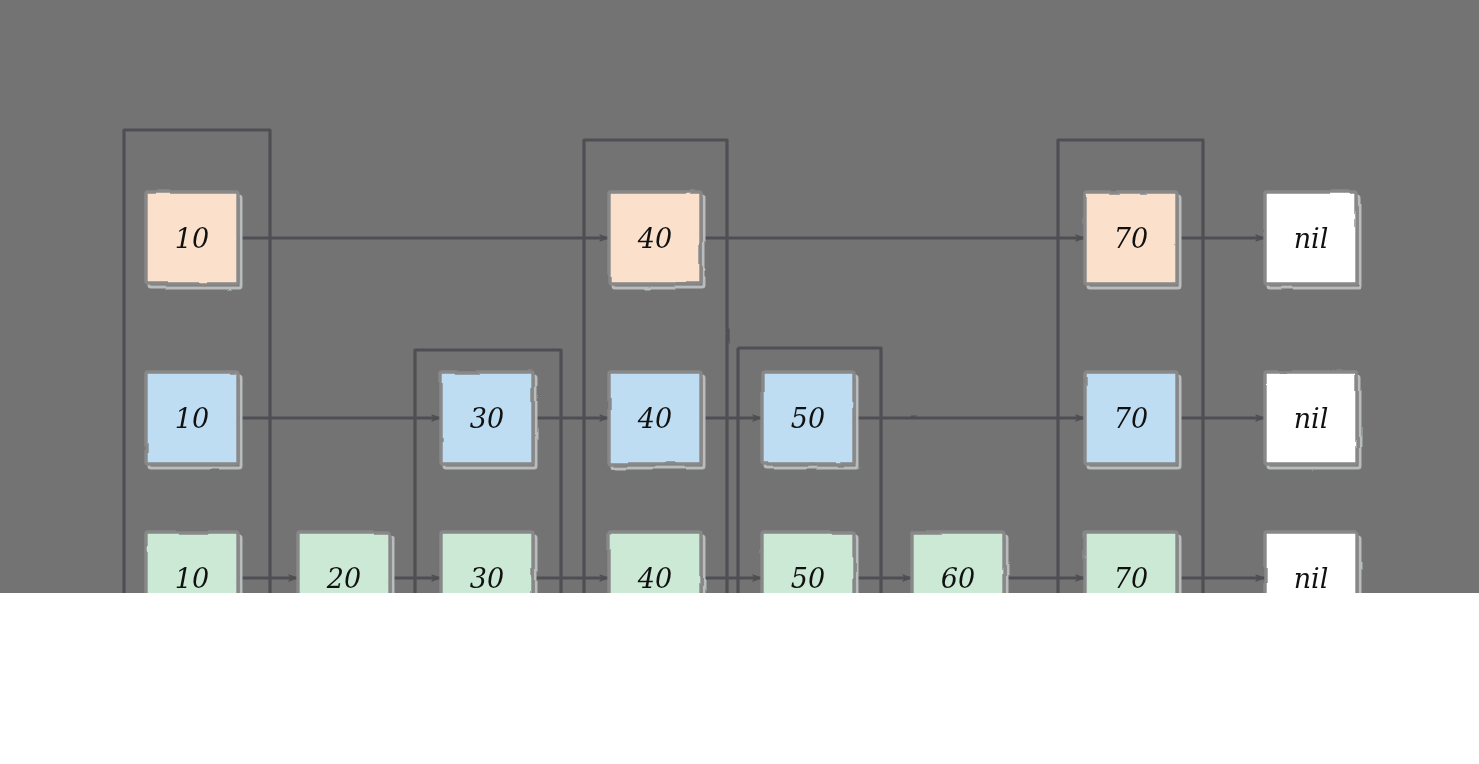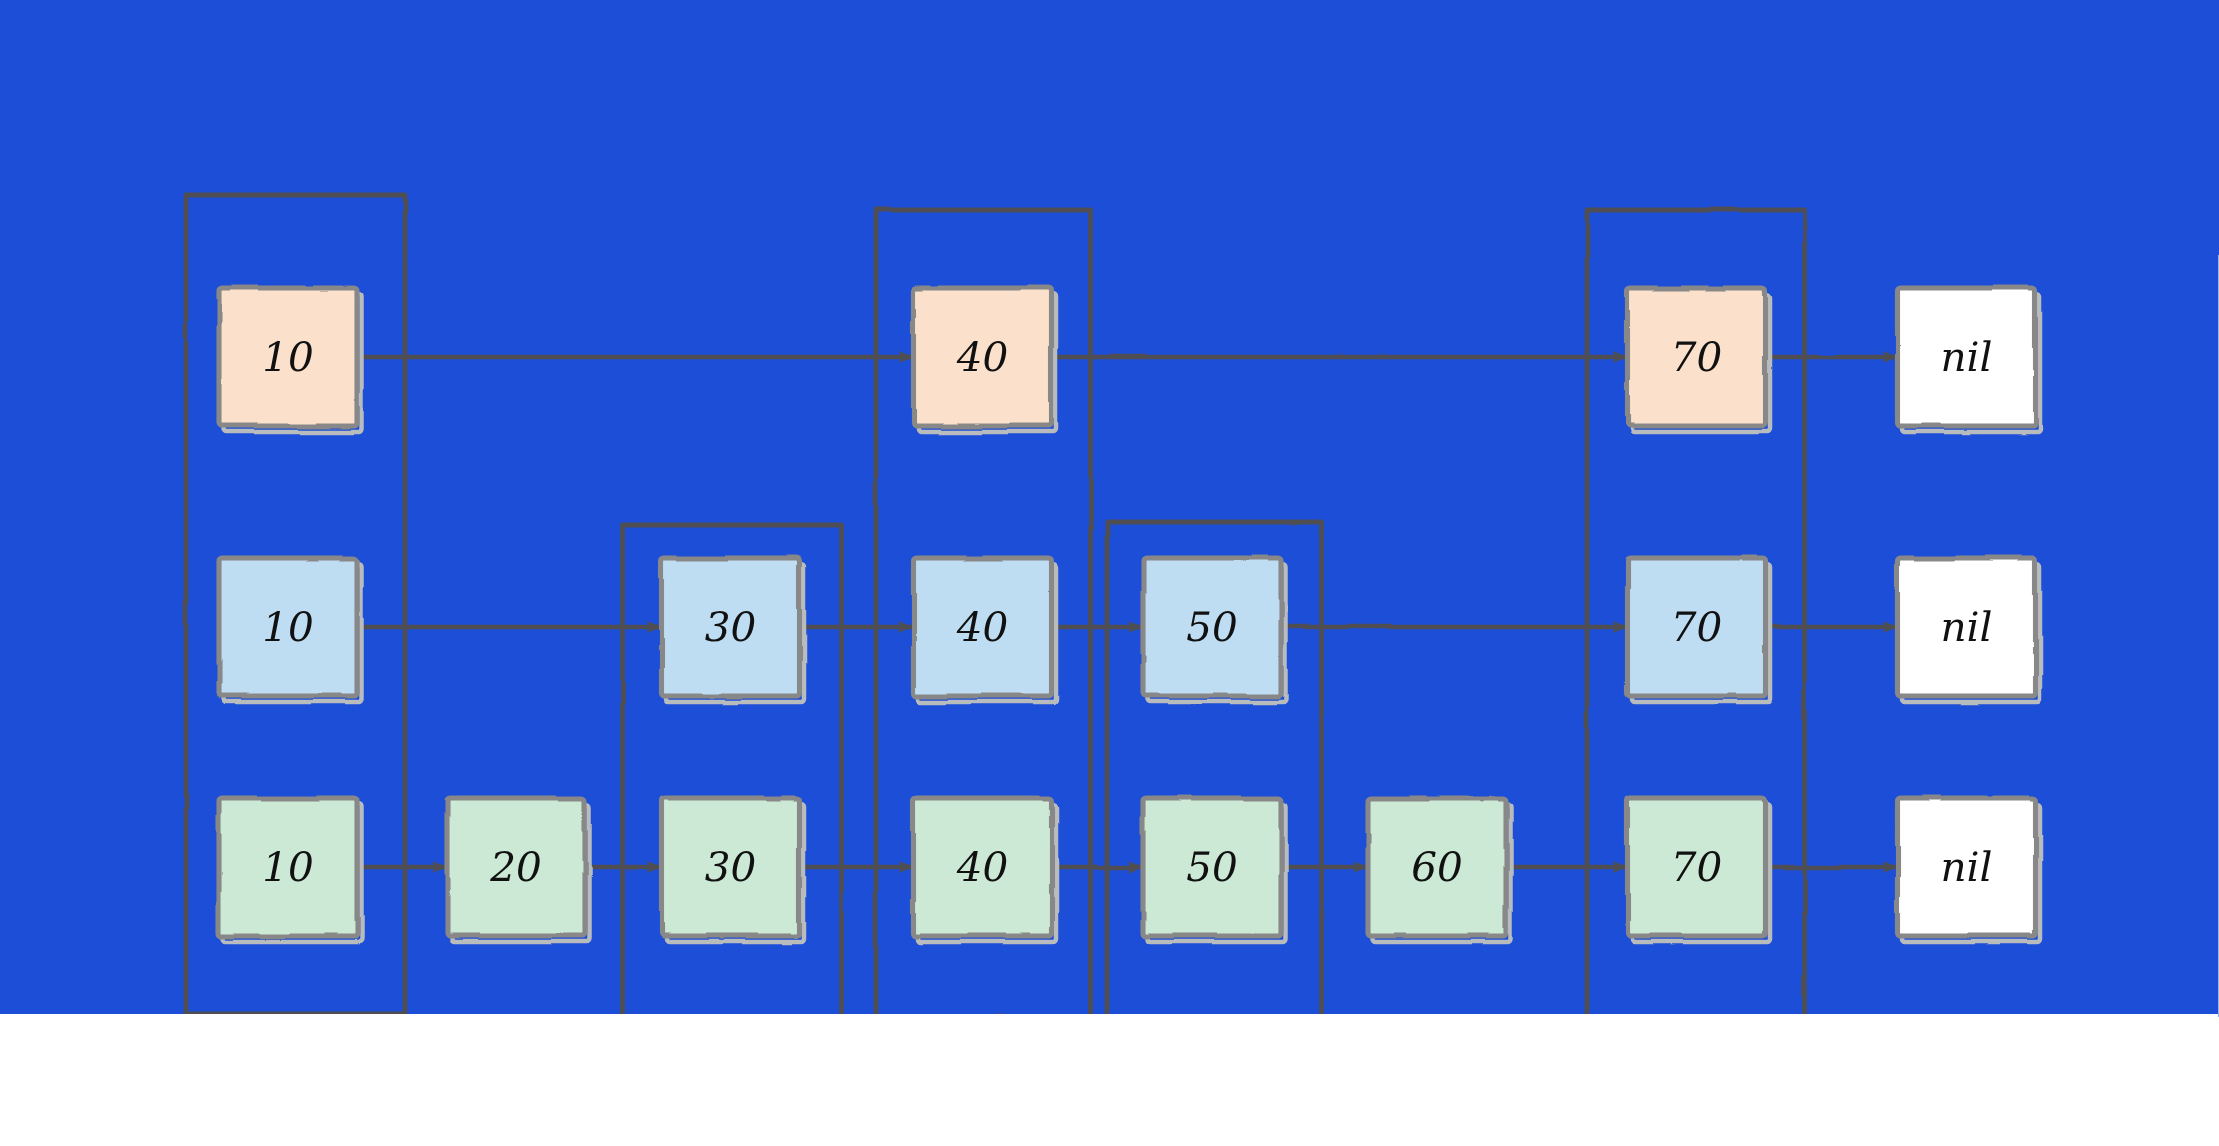--- a/index.html
+++ b/index.html
@@ -3,22 +3,22 @@
 <meta charset="utf-8">
 <style>
   html, body {
     margin: 0;
     padding: 0;
     background: #ffffff;
   }
   #canvas {
     position: relative;
     width: 1479px;
-    height: 676px;
-    background: #1d4ed8;
+    height: 593px;
+    background: #737373;
     overflow: hidden;
     font-family: "DejaVu Sans", sans-serif;
   }
   #diagram-svg {
     position: absolute;
     left: 0;
     top: 0;
     width: 1479px;
     height: 764px;
   }

